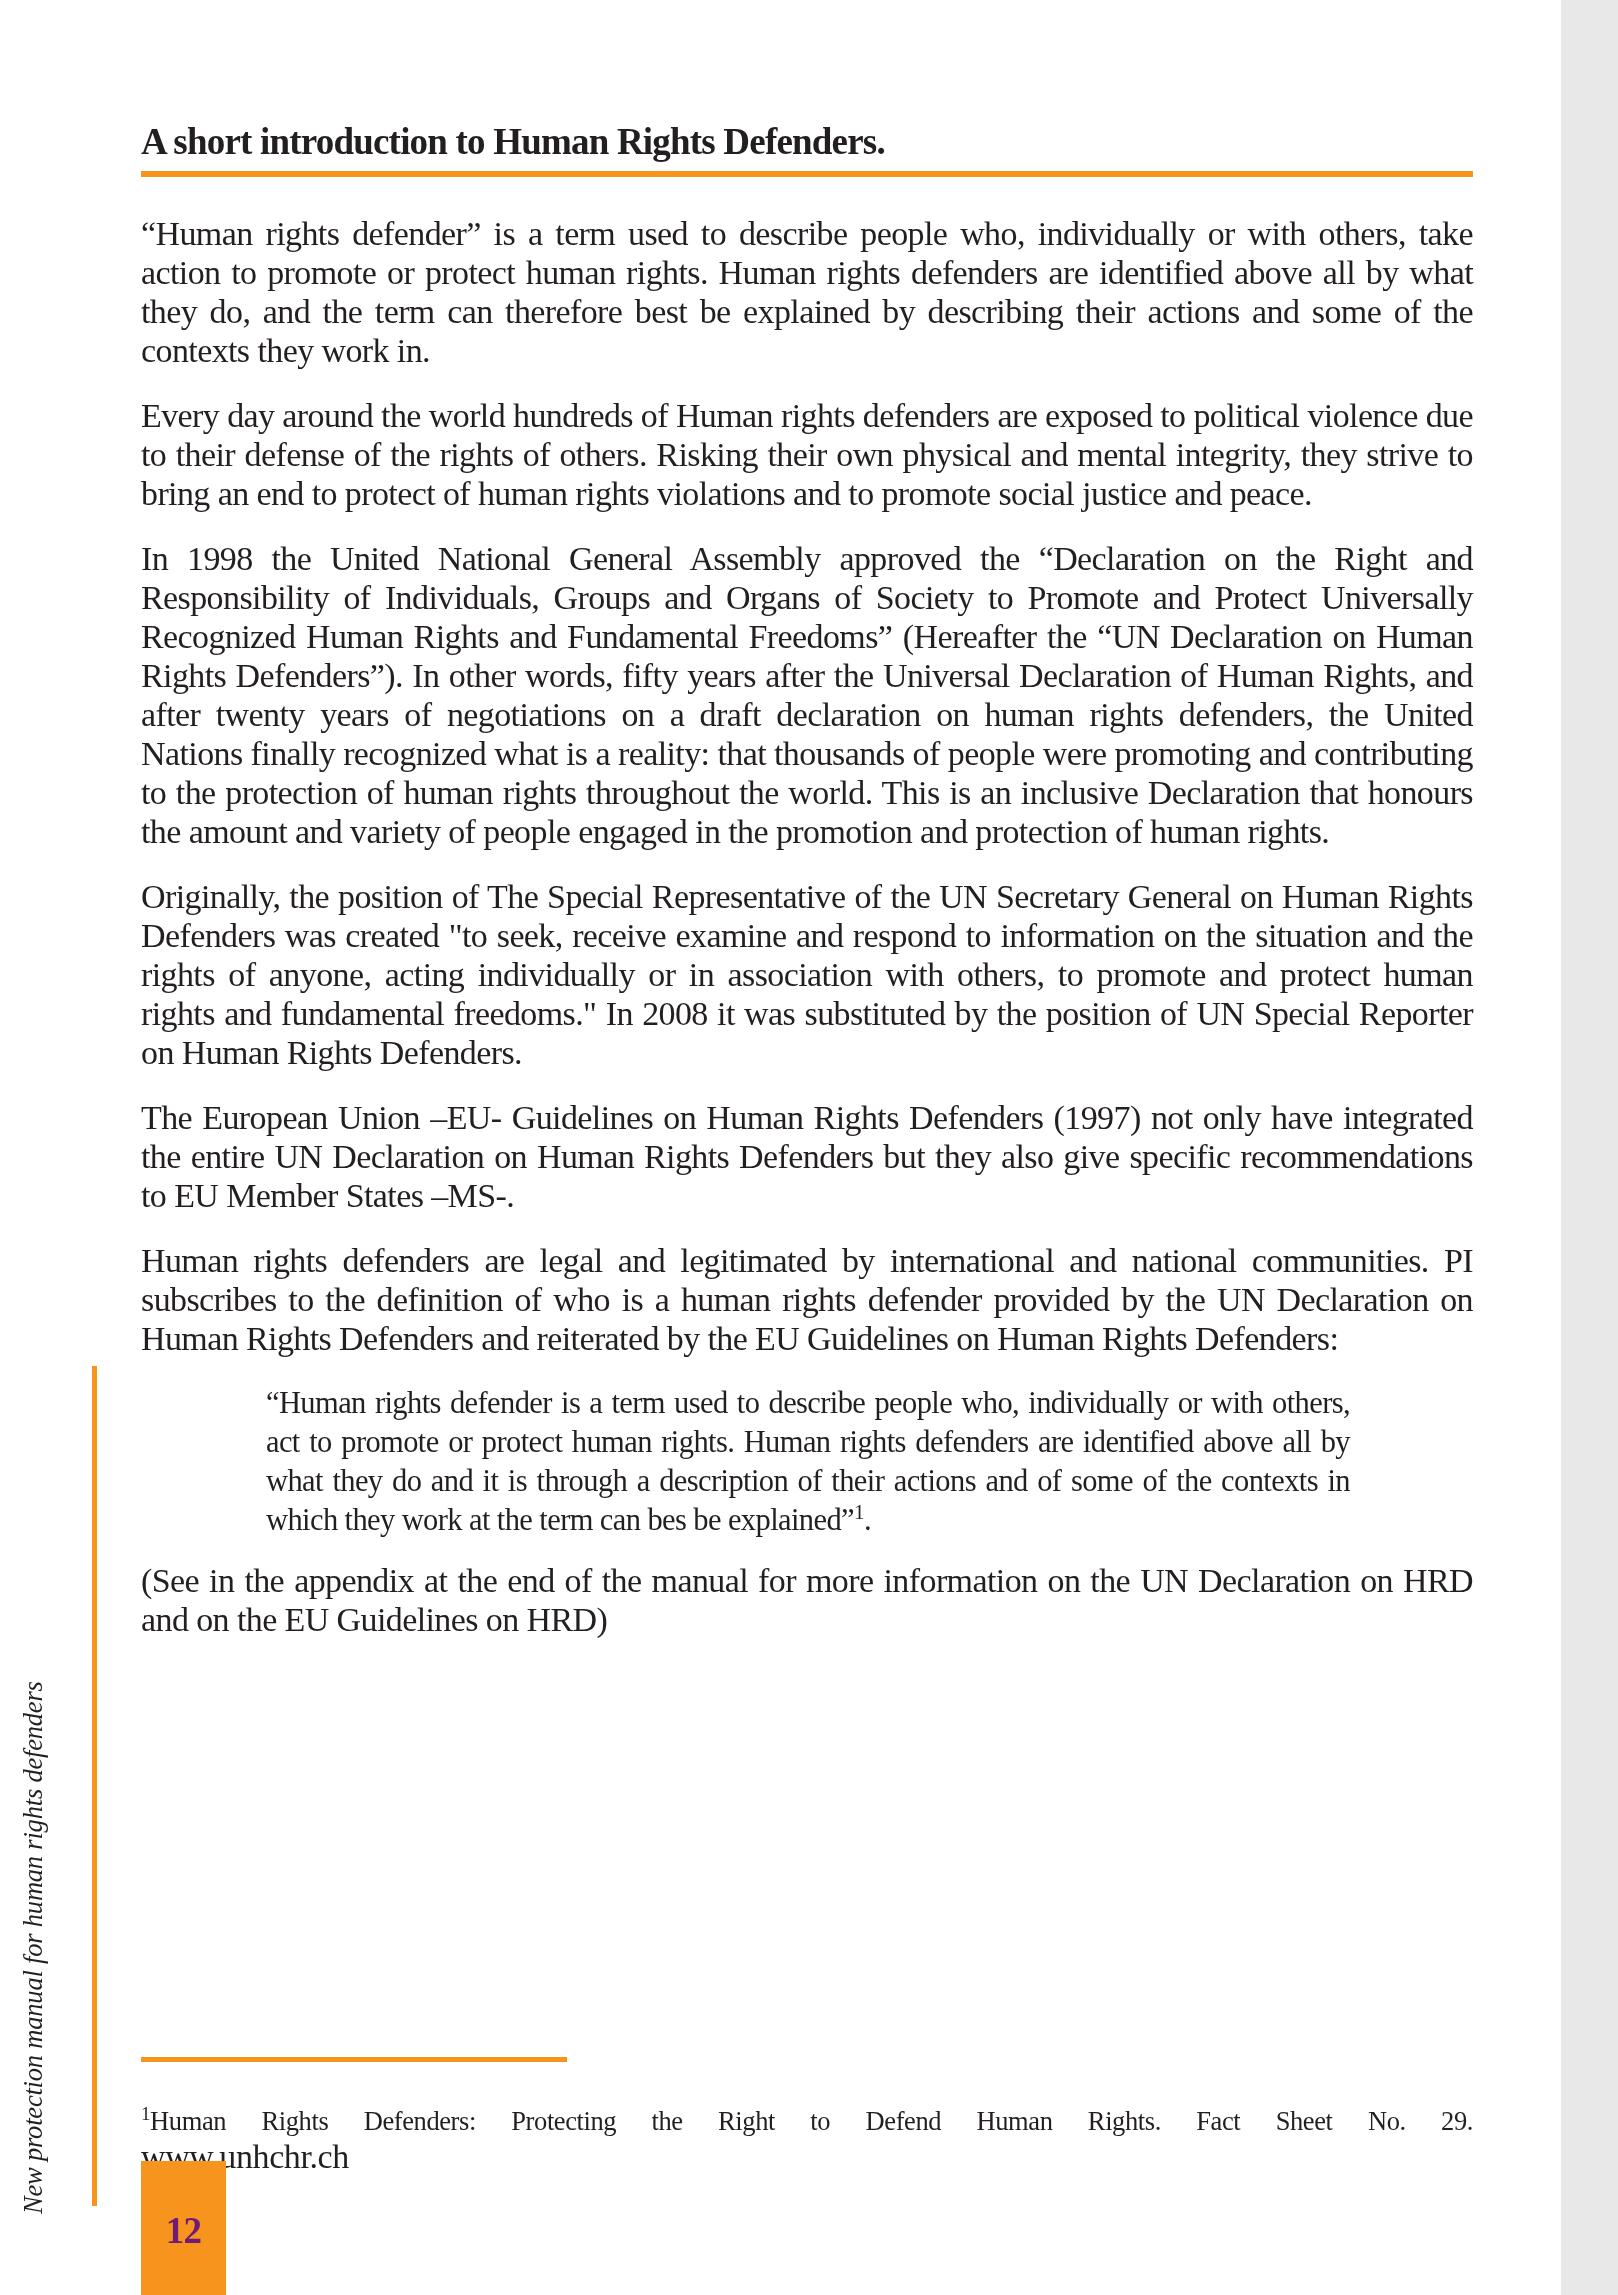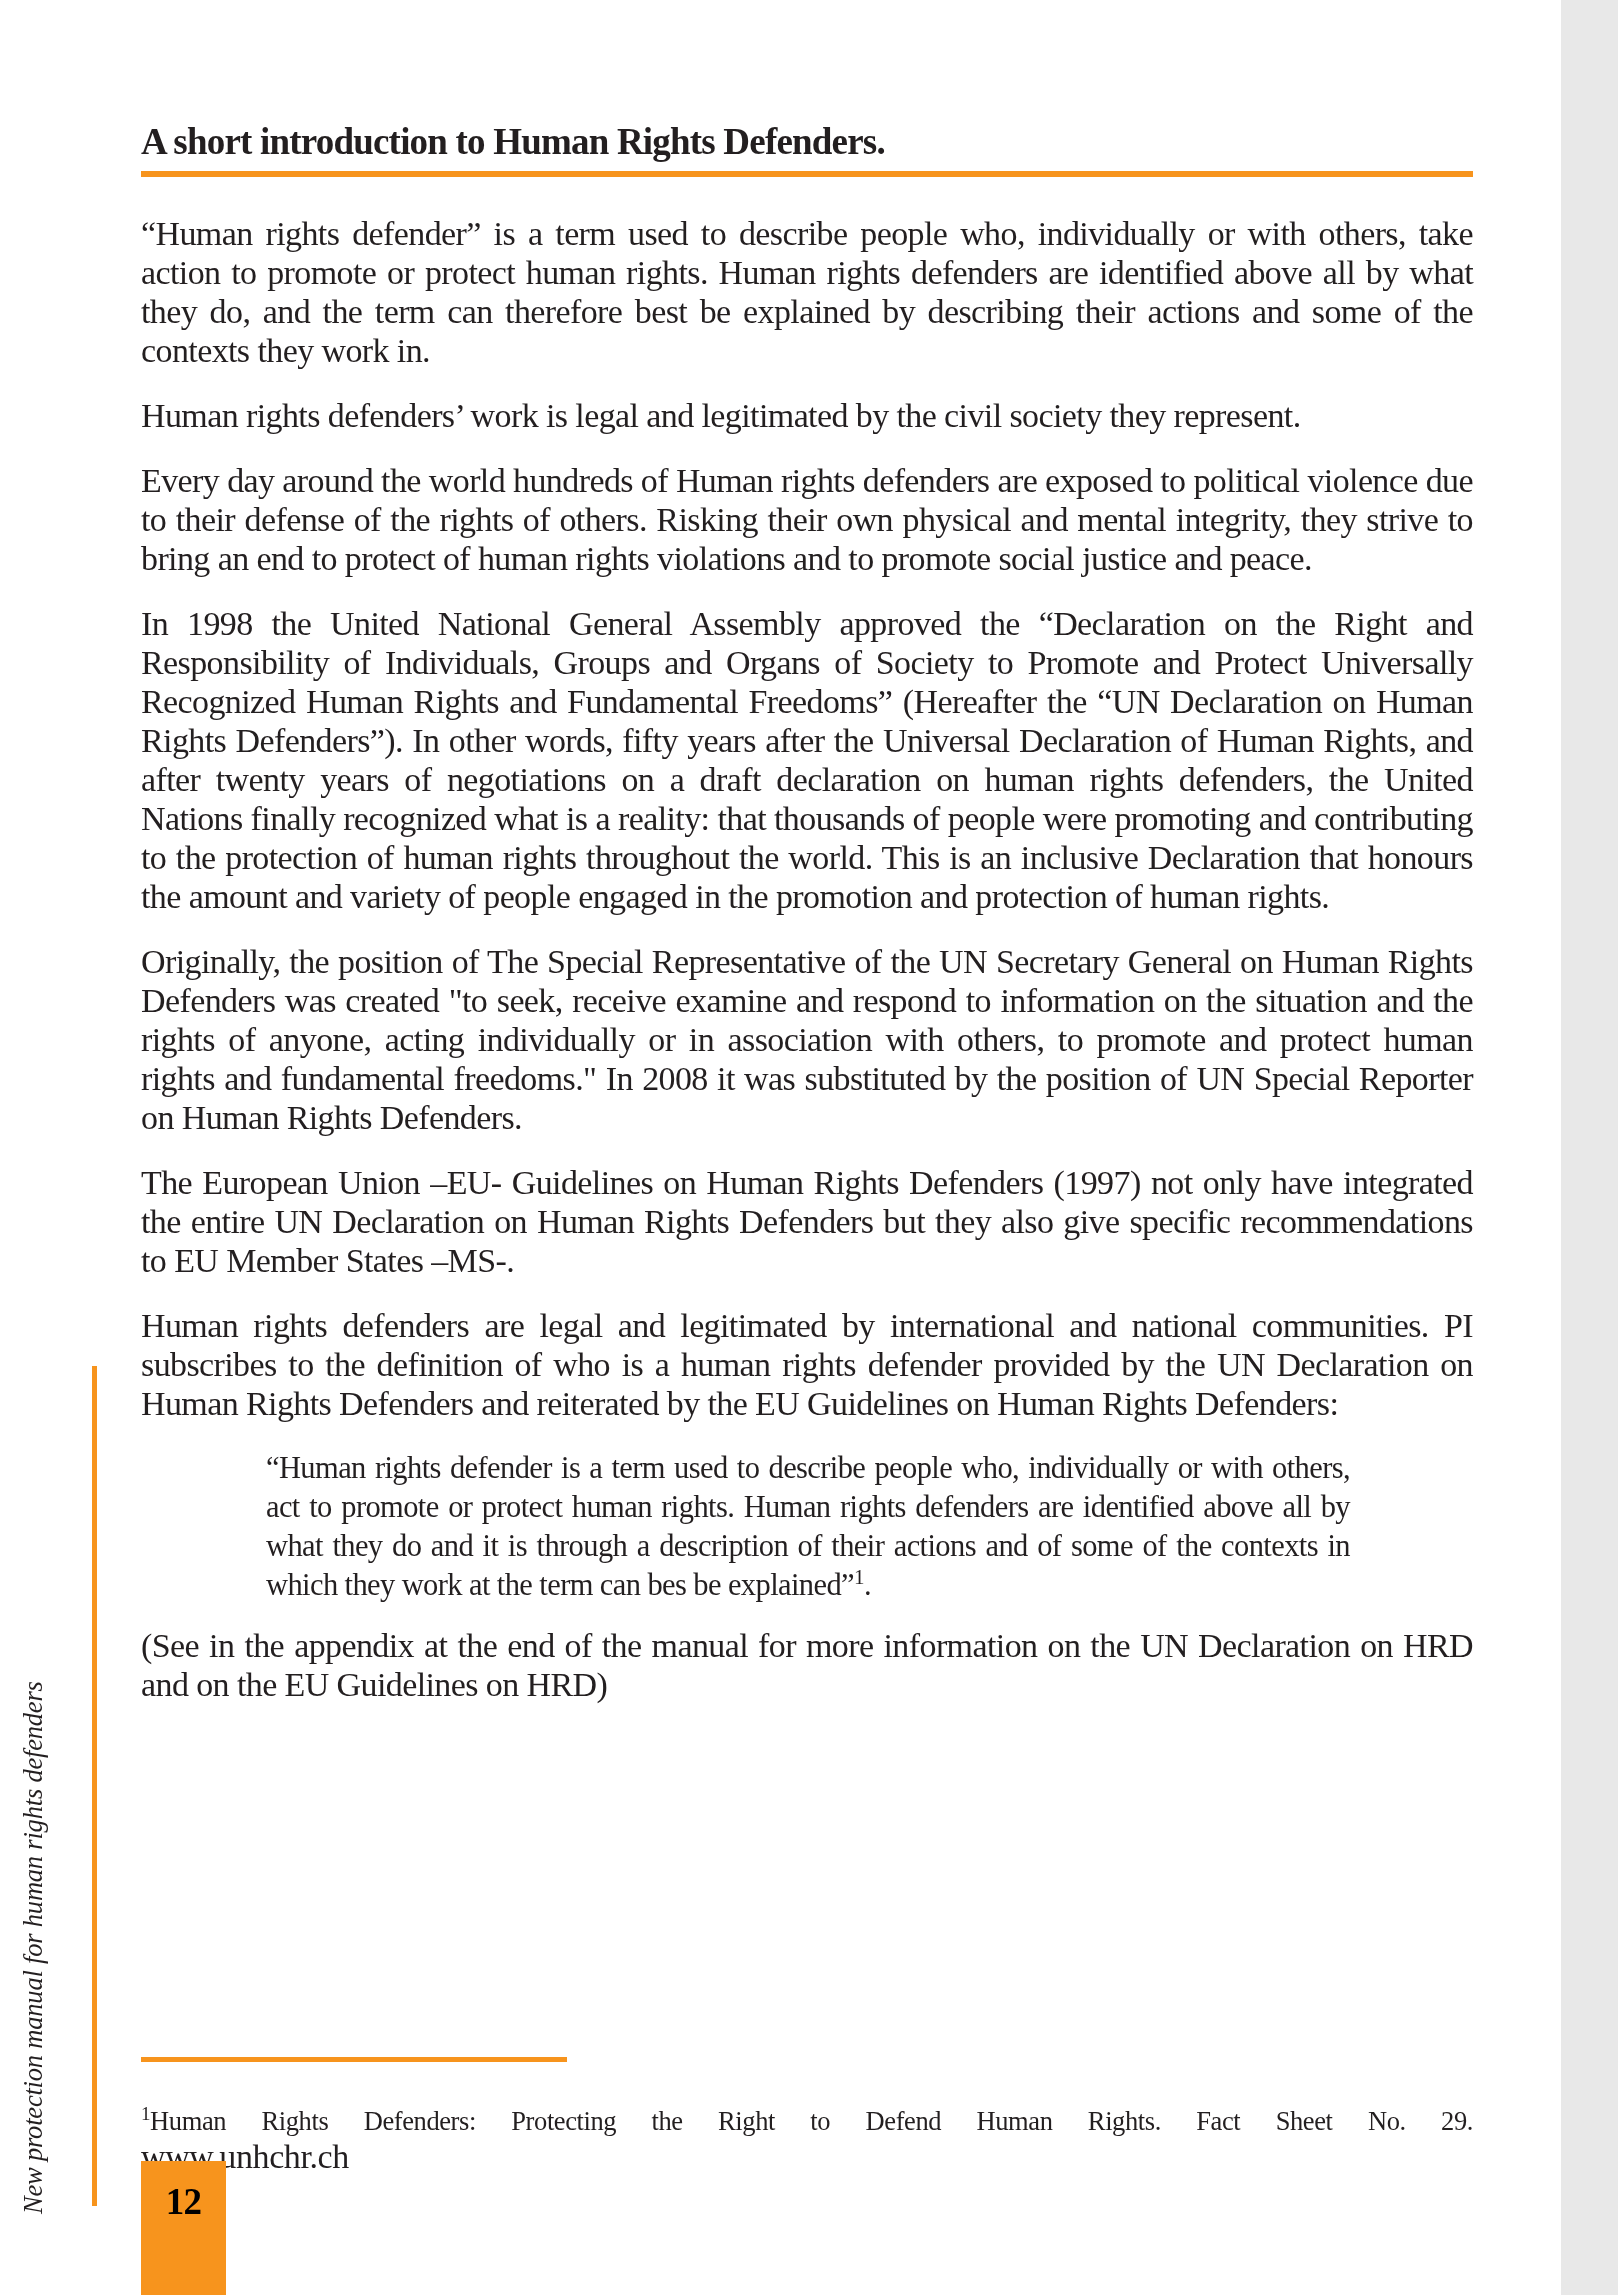--- a/index.html
+++ b/index.html
@@ -110,38 +110,37 @@
     top: 2161px;
     width: 85px;
     height: 134px;
     background: #f7941d;
     display: flex;
     justify-content: center;
     align-items: flex-start;
     padding-top: 0;
   }
   .page-number {
-    margin-top: 19px;
+    margin-top: 48px;
     font-size: 37px;
     font-weight: bold;
-    color: #000000;
+    color: #701a75;
     letter-spacing: -0.8px;
   }
 </style>
 </head>
 <body>
 
 <div class="page">
 
   <div class="content">
     <h1 class="doc-title">A short introduction to Human Rights Defenders.</h1>
     <div class="title-rule"></div>
 
     <p class="body-par">“Human rights defender” is a term used to describe people who, individually or with others, take action to promote or protect human rights. Human rights defenders are identified above all by what they do, and the term can therefore best be explained by describing their actions and some of the contexts they work in.</p>
-    <p class="body-par">Human rights defenders’ work is legal and legitimated by the civil society they represent.</p>
     <p class="body-par">Every day around the world hundreds of Human rights defenders are exposed to political violence due to their defense of the rights of others. Risking their own physical and mental integrity, they strive to bring an end to protect of human rights violations and to promote social justice and peace.</p>
     <p class="body-par">In 1998 the United National General Assembly approved the “Declaration on the Right and Responsibility of Individuals, Groups and Organs of Society to Promote and Protect Universally Recognized Human Rights and Fundamental Freedoms” (Hereafter the “UN Declaration on Human Rights Defenders”). In other words, fifty years after the Universal Declaration of Human Rights, and after twenty years of negotiations on a draft declaration on human rights defenders, the United Nations finally recognized what is a reality: that thousands of people were promoting and contributing to the protection of human rights throughout the world. This is an inclusive Declaration that honours the amount and variety of people engaged in the promotion and protection of human rights.</p>
     <p class="body-par">Originally, the position of The Special Representative of the UN Secretary General on Human Rights Defenders was created "to seek, receive examine and respond to information on the situation and the rights of anyone, acting individually or in association with others, to promote and protect human rights and fundamental freedoms." In 2008 it was substituted by the position of UN Special Reporter on Human Rights Defenders.</p>
     <p class="body-par">The European Union –EU- Guidelines on Human Rights Defenders (1997) not only have integrated the entire UN Declaration on Human Rights Defenders but they also give specific recommendations to EU Member States –MS-.</p>
     <p class="body-par">Human rights defenders are legal and legitimated by international and national communities. PI subscribes to the definition of who is a human rights defender provided by the UN Declaration on Human Rights Defenders and reiterated by the EU Guidelines on Human Rights Defenders:</p>
 
     <p class="quote-par"><span>“Human rights defender is a term used to describe people who, individually or with others, act to promote or protect human rights. Human rights defenders are identified above all by what they do and it is through a description of their actions and of some of the contexts in which they work at the term can bes be explained”</span><sup class="fn-ref">1</sup><span>.</span></p>
 
     <p class="body-par">(See in the appendix at the end of the manual for more information on the UN Declaration on HRD and on the EU Guidelines on HRD)</p>
   </div>

